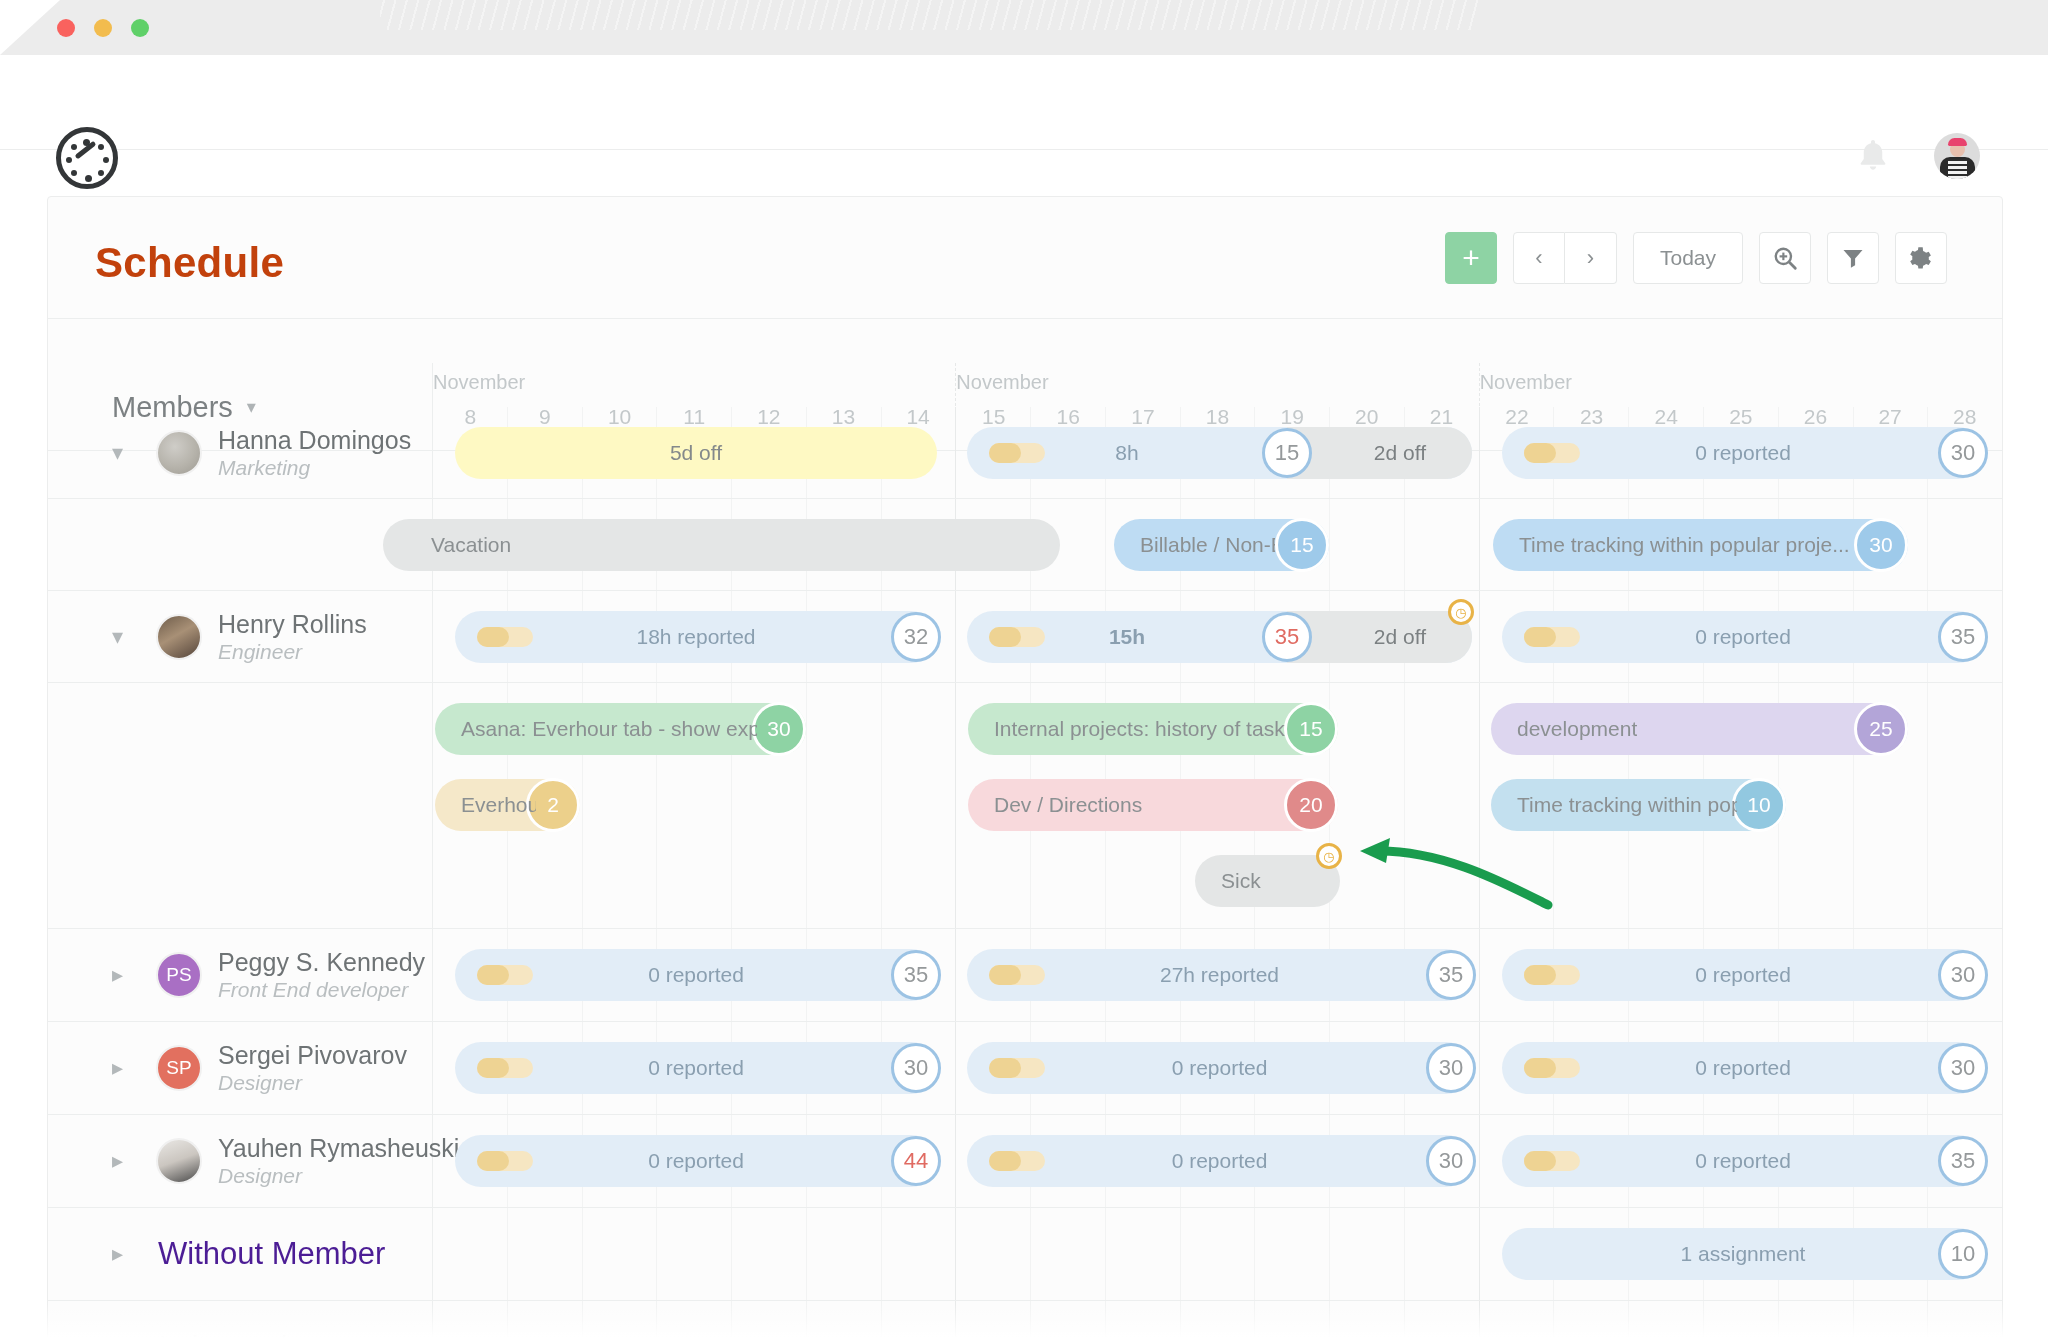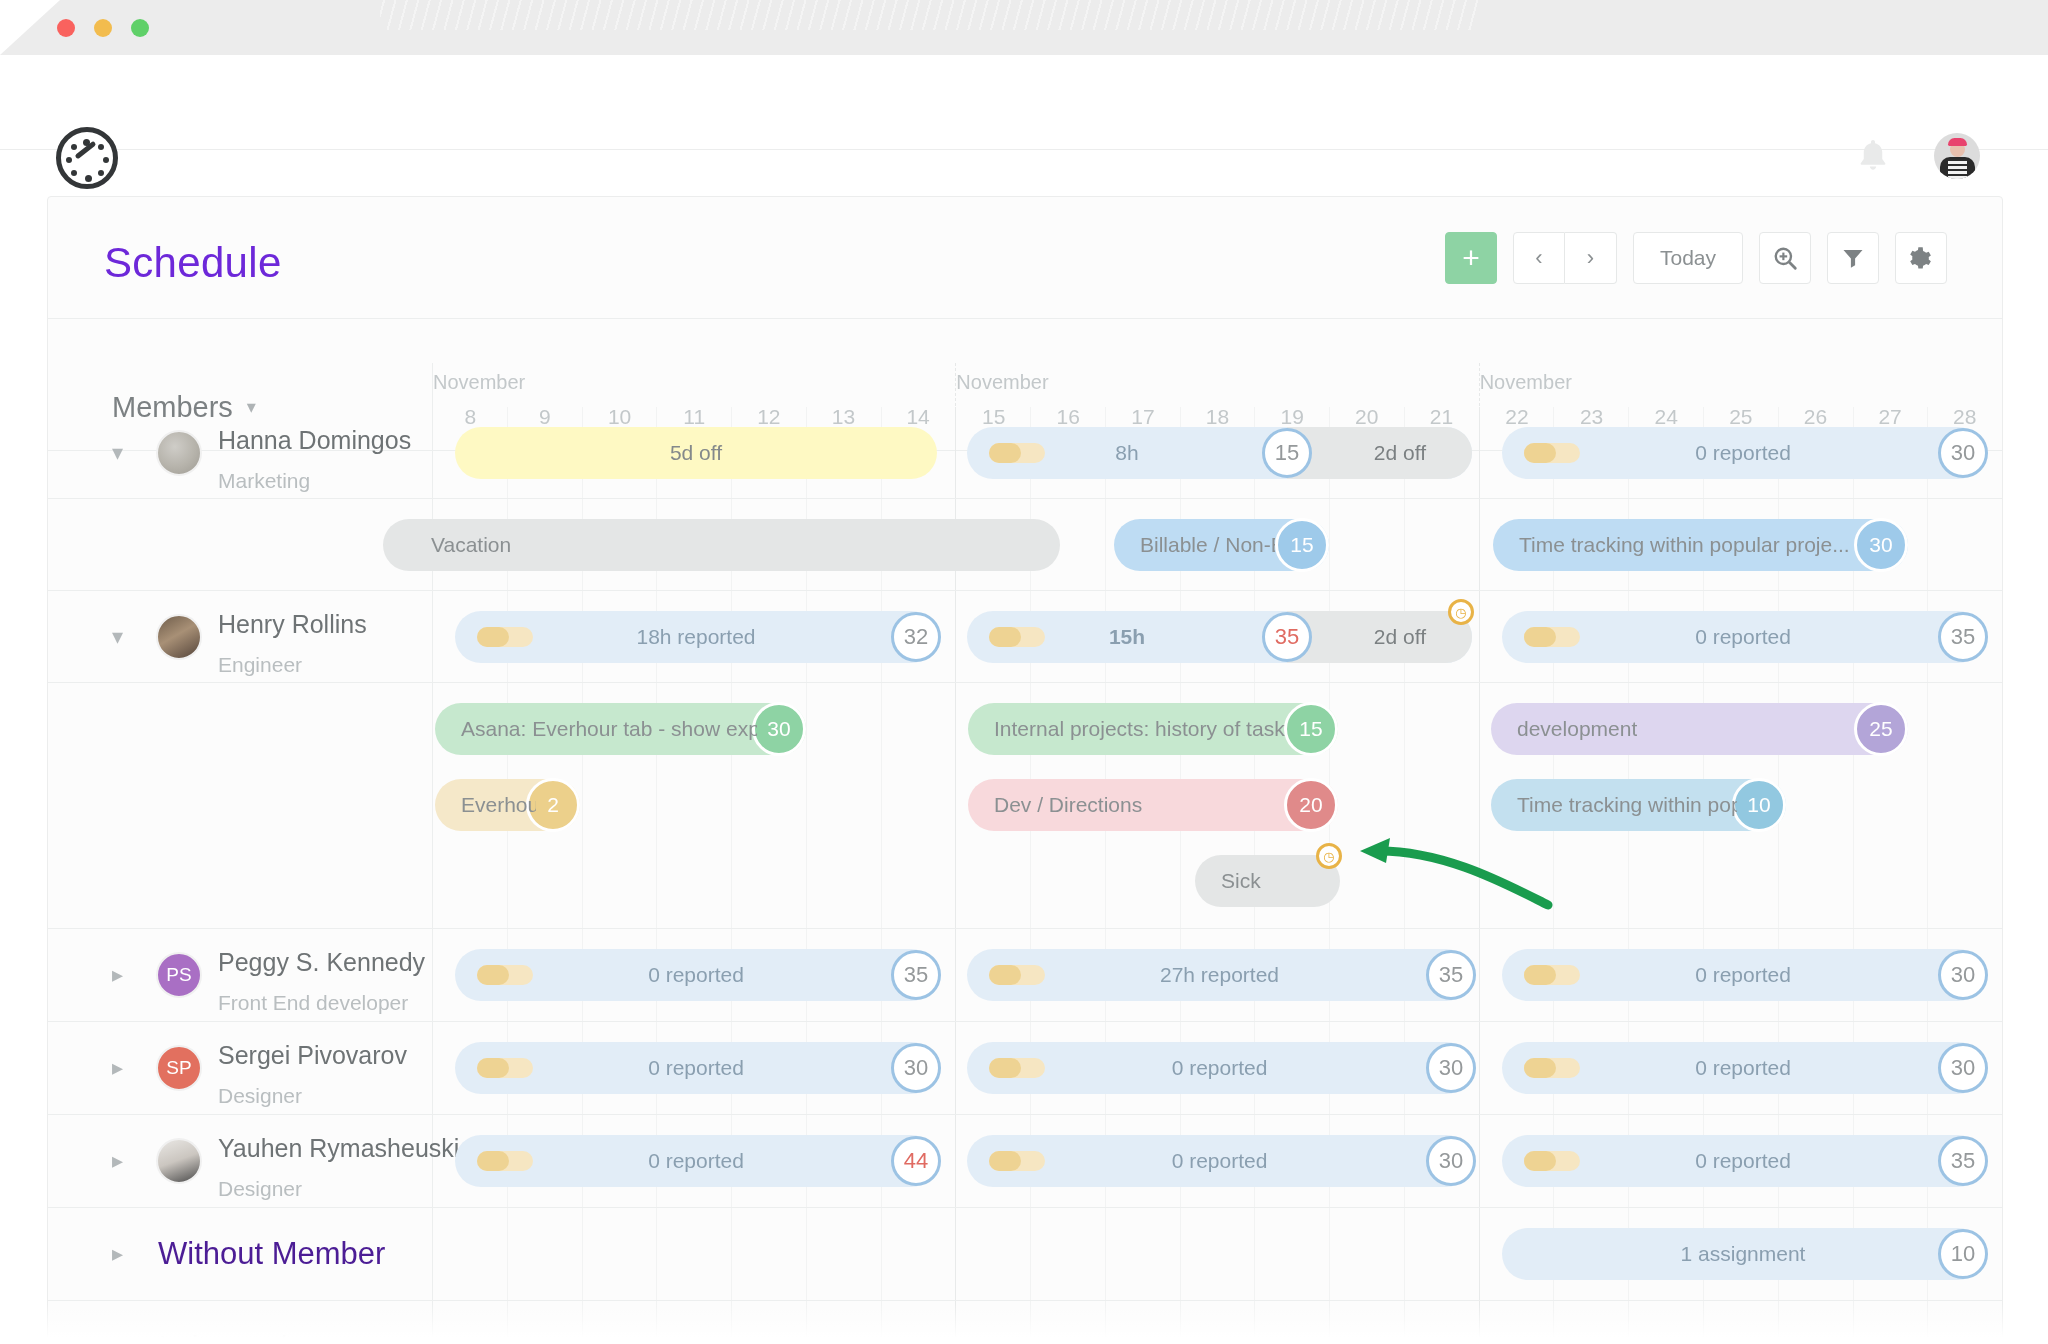--- a/index.html
+++ b/index.html
@@ -71,22 +71,22 @@
     background-image: repeating-linear-gradient(0deg,#2d2d2d 0 2px,#f2f2f2 2px 5px);
   }
 
   
   .card {
     position:absolute; left:47px; top:196px; width:1956px; height:1160px;
     background:#fcfcfc; border:1px solid #eceded; border-radius:4px;
   }
   .card-head { position:relative; height:122px; border-bottom:1px solid #eceeee; }
   .page-title {
-    position:absolute; left:56px; top:42px;
-    font-size:42px; font-weight:400; color:#6d28d9; letter-spacing:.3px;
+    position:absolute; left:47px; top:42px;
+    font-size:42px; font-weight:700; color:#c2410c; letter-spacing:.3px;
   }
   .toolbar { position:absolute; right:55px; top:35px; display:flex; align-items:center; }
   .tb-btn {
     height:52px; min-width:52px; border:1px solid #e6e8e8; background:#fff;
     display:flex; align-items:center; justify-content:center;
     color:#8b9092; font-size:22px; border-radius:4px;
     margin-left:16px;
   }
   .tb-btn.add { background:#8ed3a4; border-color:#8ed3a4; color:#fff; font-size:30px; font-weight:300; }
   .tb-group { display:flex; margin-left:16px; }
@@ -141,22 +141,22 @@
   .avatar.ph1 { background:radial-gradient(circle at 40% 35%, #cfcdc8 0%, #b6b3ab 55%, #9d9a92 100%); }
   .avatar.ph2 { background:linear-gradient(150deg,#6e5c4a 0%,#a89076 45%,#54443a 100%); }
   .avatar.ph3 { background:linear-gradient(160deg,#e9e7e4 0%,#cbc6c0 48%,#4a4a4a 100%); }
   .avatar.ps { background:#a96fc4; }
   .avatar.sp { background:#e2705f; }
   .m-name {
     position:absolute; left:170px; top:50%; transform:translateY(-100%);
     margin-top:2px; font-size:25px; color:#6e7375; font-weight:400; white-space:nowrap;
   }
   .m-role {
-    position:absolute; left:170px; top:50%; margin-top:16px;
-    font-size:21px; color:#b9bec0; white-space:nowrap;
+    position:absolute; left:170px; top:50%; margin-top:3px;
+    font-size:21px; color:#b9bec0; white-space:nowrap;font-style:italic;
   }
   .m-plain {
     position:absolute; left:110px; top:50%; transform:translateY(-50%);
     font-size:31px; color:#4c1d95;
   }
   .track { position:relative; flex:1 1 auto; }
 
   
   .bar {
     position:absolute; height:52px; border-radius:26px;

